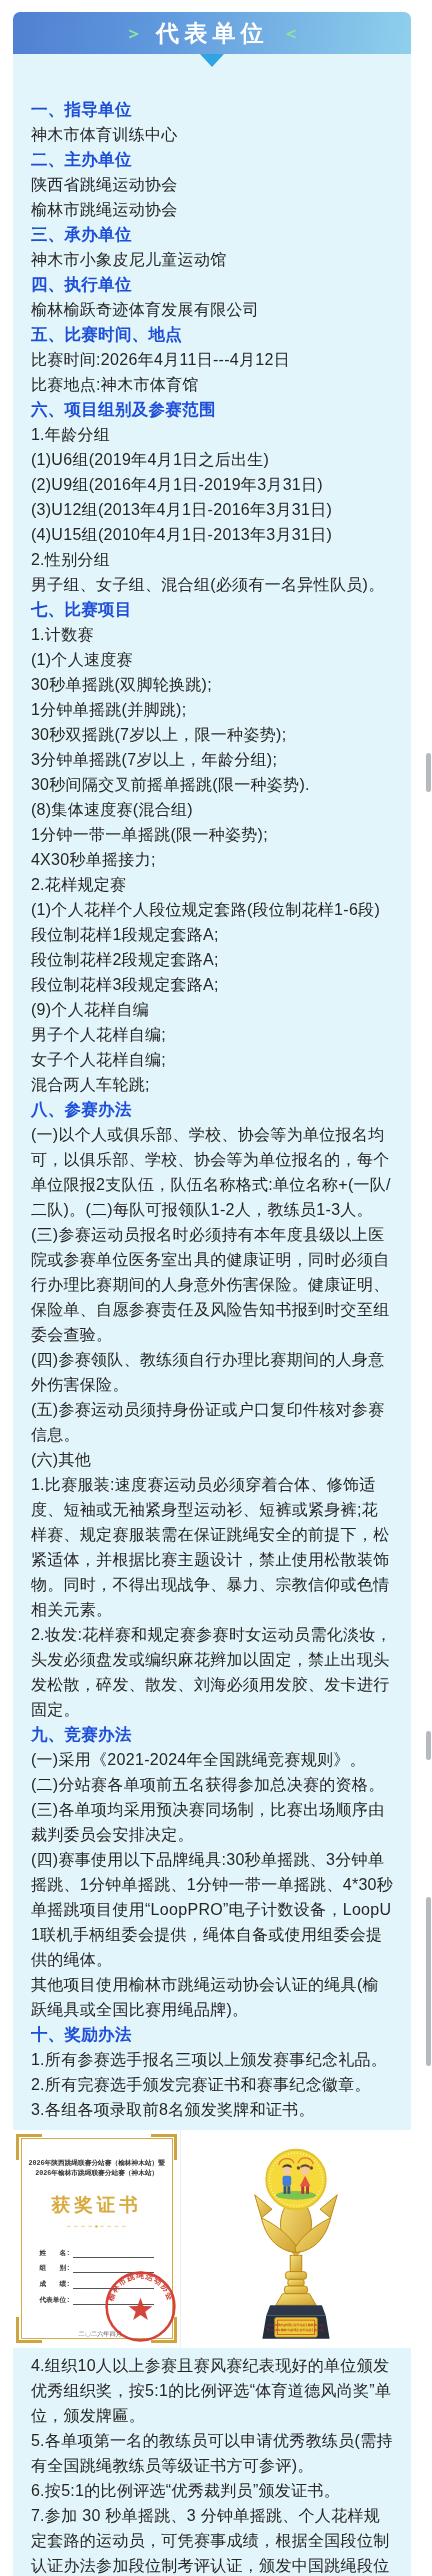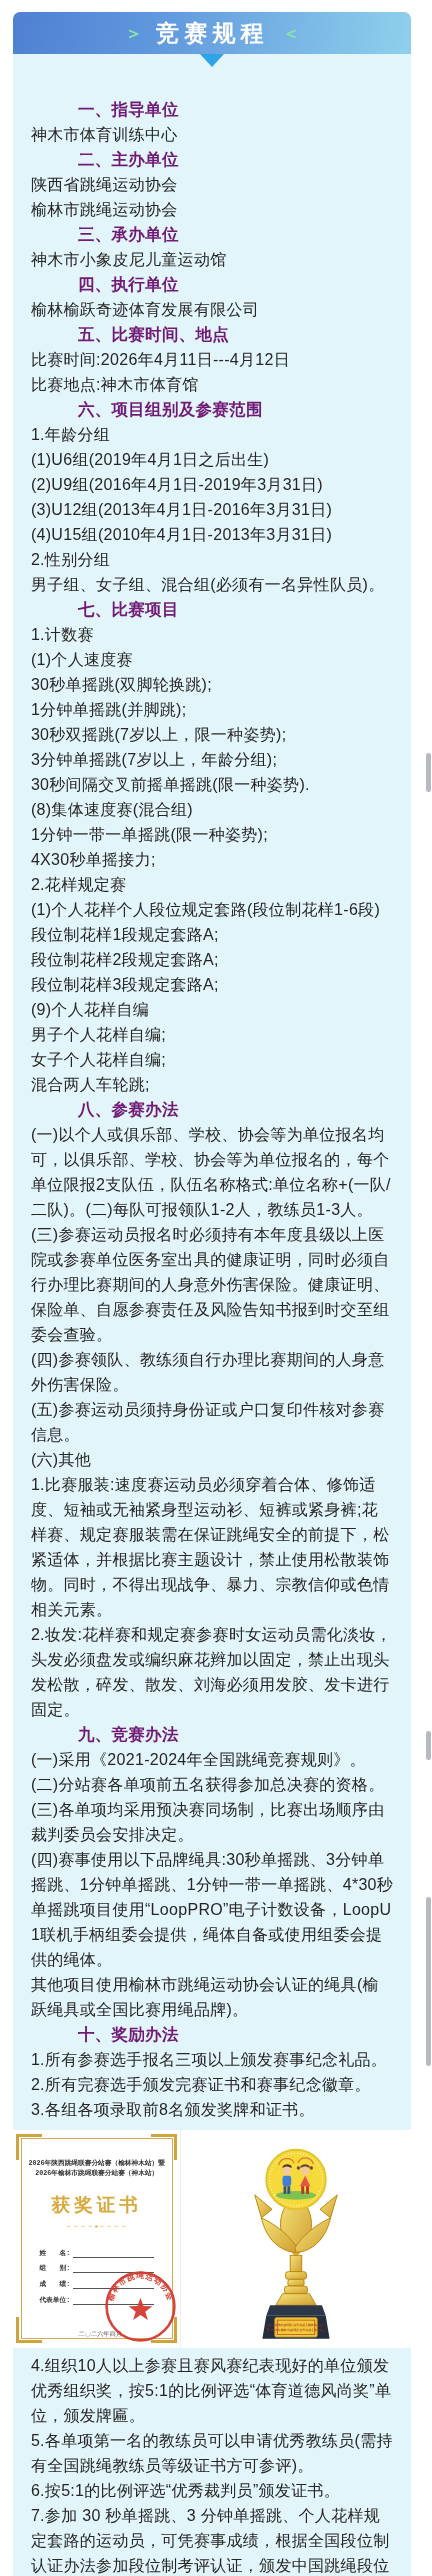--- a/index.html
+++ b/index.html
@@ -50,22 +50,21 @@
   .line{
     font-size:16px;
     line-height:25px;
     color:#262626;
     letter-spacing:0.3px;
     word-break:break-all;
   }
   .line.heading{
     font-weight:700;
     font-size:16.5px;
-    color:#701a75;
-    margin-left:47px;
+    color:#1d4ed8;
   }
   .dashed-divider{
     margin:26px 3.1px 14.4px 3.1px;
     border-top:1.5px dashed #aednea;
     border-top-color:#aedbea;
   }
   
   .media-row{
     margin:7.2px -17.5px 5.2px -17.5px;
     height:218px;
@@ -124,21 +123,21 @@
     left:426px;width:5.2px;border-radius:2.6px;
     background:#b6babf;
   }
 </style>
 </head>
 <body>
 
 <div class="card">
   <div class="header-bar">
     <span class="header-decor">＞</span>
-    <span class="header-title">竞赛规程</span>
+    <span class="header-title">代表单位</span>
     <span class="header-decor">＜</span>
   </div>
   <div class="pointer-wrap">
     <div class="pointer"></div>
   </div>
 
   <div class="body-pad">
 
     <div>
         <div class="line heading">一、指导单位</div>

